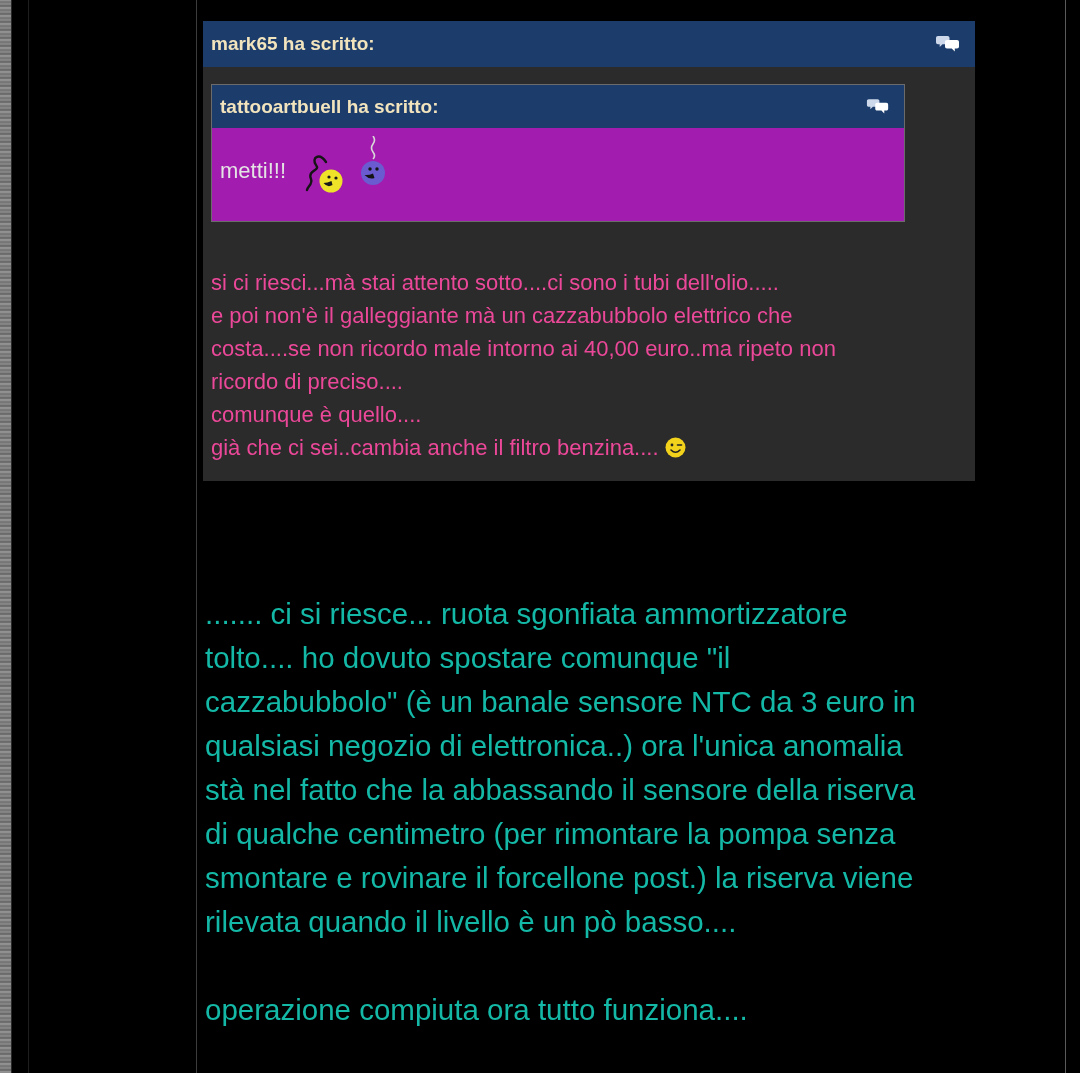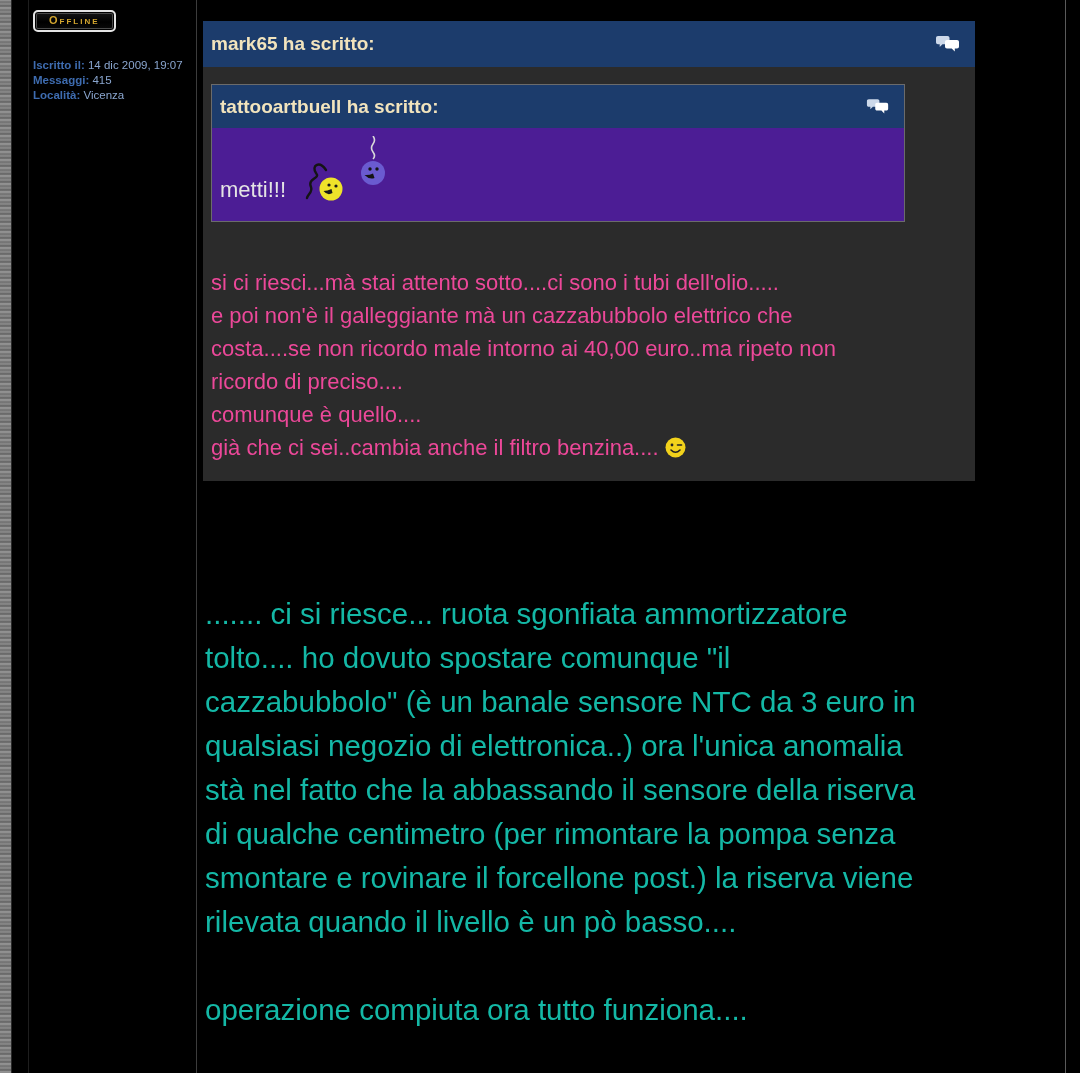--- a/index.html
+++ b/index.html
@@ -26,63 +26,44 @@
   .info-line .val{color:#8aa6cf;}
 
   
   .quote-outer{position:absolute;left:203px;top:21px;width:772px;background:#2b2b2b;box-sizing:border-box;}
   .quote-header{height:46px;background:#1c3c6c;display:flex;align-items:center;justify-content:space-between;
     padding:0 14px 0 8px;box-sizing:border-box;}
   .quote-author{color:#f2e4bd;font-size:19px;font-weight:bold;}
   .bubble-icon{display:inline-flex;align-items:center;}
   .quote-body{padding:17px 8px 14px 8px;}
 
-  .quote-inner{margin:0 62px 0 0;border:1px solid #6b6b6b;background:#4c1d95;box-sizing:border-box;}
+  .quote-inner{margin:0 62px 0 0;border:1px solid #6b6b6b;background:#a21caf;box-sizing:border-box;}
   .quote-inner .quote-header{height:43px;}
   .inner-body{padding:8px 8px 10px 8px;color:#e4e4e4;font-size:22px;line-height:32px;}
   .inner-text{white-space:pre-line;}
-  .metti-row{margin-top:14px;display:flex;align-items:flex-end;gap:10px;}
+  .metti-row{margin-top:14px;display:flex;gap:10px;}
   .metti-row .metti-text{line-height:42px;}
 
   .outer-text-wrap{margin-top:44px;color:#ec4899;font-size:22px;line-height:33px;}
   .outer-text{white-space:pre-line;}
   .inline-smiley{vertical-align:-3px;}
 
   
   .main-text{position:absolute;left:205px;top:592px;width:865px;color:#14b8a6;
     font-size:29.5px;line-height:44px;white-space:pre-line;}
 </style>
 </head>
 <body>
 
 <div class="page">
   <div class="scroll-strip"></div>
   <div class="vline vline-inner"></div>
   <div class="vline vline-divider"></div>
   <div class="vline vline-right"></div>
 
-  <aside class="profile">
-    <div class="offline-badge">
-      <span>Offline</span>
-    </div>
-    <div class="profile-info">
-      <div class="info-line">
-        <span class="lbl">Iscritto il:</span>
-        <span class="val">14 dic 2009, 19:07</span>
-      </div>
-      <div class="info-line">
-        <span class="lbl">Messaggi:</span>
-        <span class="val">415</span>
-      </div>
-      <div class="info-line">
-        <span class="lbl">Località:</span>
-        <span class="val">Vicenza</span>
-      </div>
-    </div>
-  </aside>
 
   <main>
 
     <blockquote class="quote-outer" style="margin:0;">
       <div class="quote-header">
         <span class="quote-author">mark65 ha scritto:</span>
         <span class="bubble-icon">
           <svg width="26" height="19" viewBox="0 0 26 19">
             <path d="M3 1h9.5c1.2 0 2 .8 2 2v4.2c0 1.2-.8 2-2 2h-5l-2.8 2.8V9.2H3c-1.2 0-2-.8-2-2V3c0-1.2.8-2 2-2z" fill="#cdd9ea"></path>
             <path d="M12 5h10c1.2 0 2 .8 2 2v4.4c0 1.2-.8 2-2 2h-2.2v3.1l-3.1-3.1H12c-1.2 0-2-.8-2-2V7c0-1.2.8-2 2-2z" fill="#ffffff"></path>

